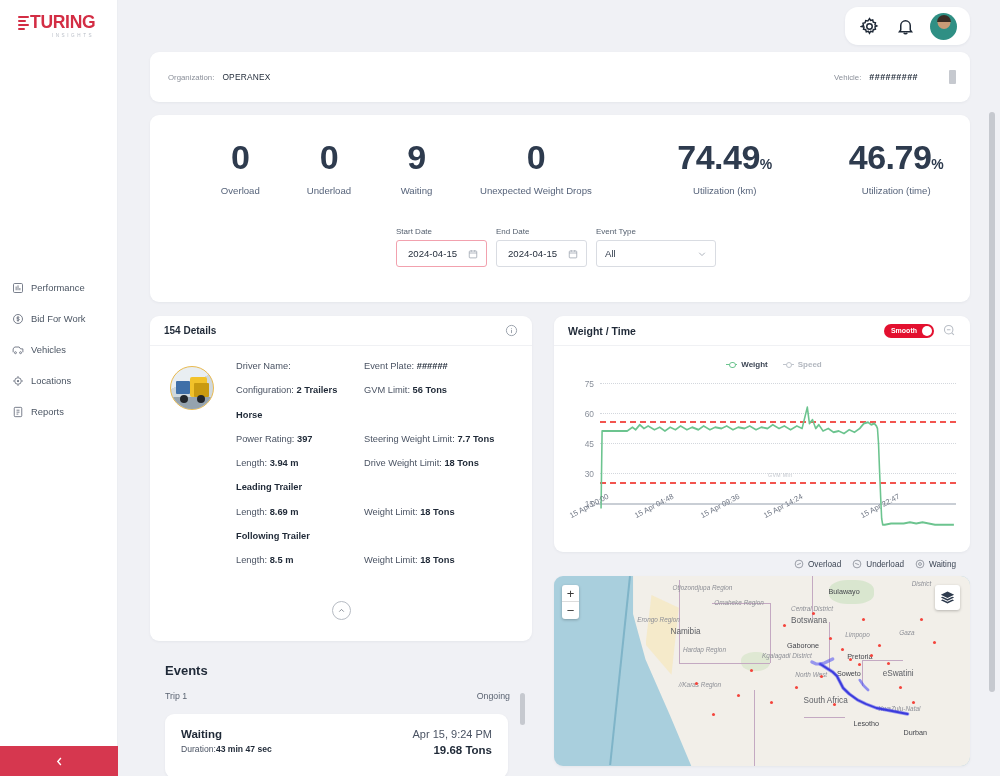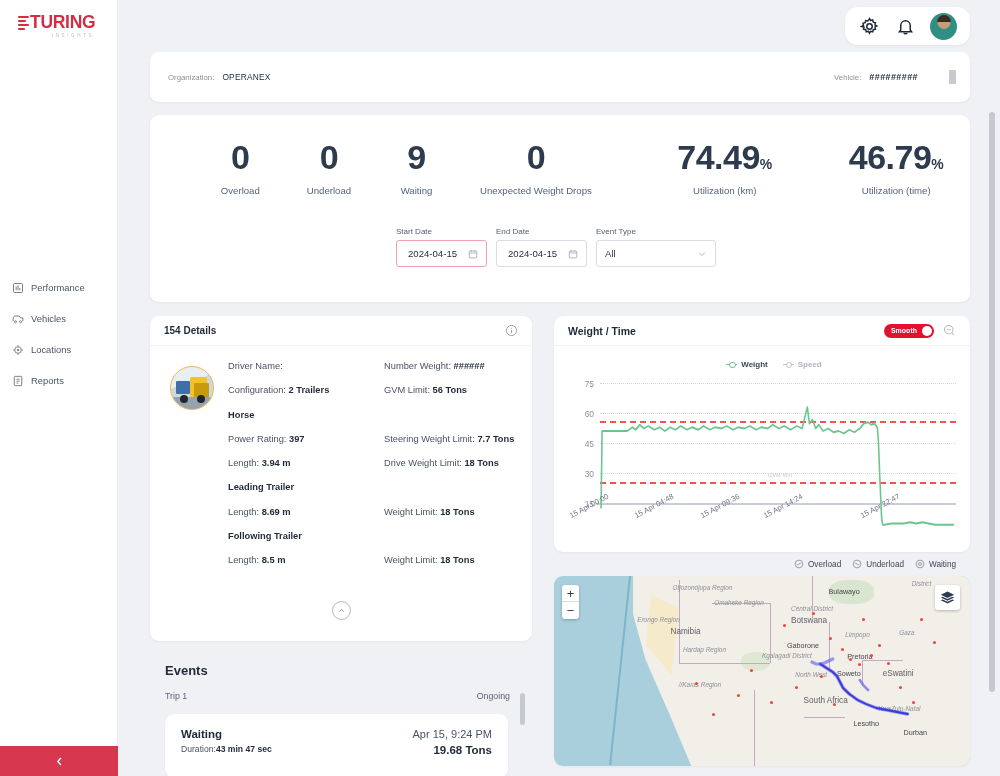--- a/index.html
+++ b/index.html
@@ -159,21 +159,21 @@
     background: linear-gradient(160deg,#e9eef2 0 38%, #cfd8de 38% 100%);
     margin-top: 4px;
   }
   .truck-ava .cab { position: absolute; left: 19px; top: 10px; width: 17px; height: 20px; background: #f2c22a; border-radius: 2px; }
   .truck-ava .cab2 { position: absolute; left: 23px; top: 16px; width: 15px; height: 14px; background: #c99a10; border-radius: 1px; }
   .truck-ava .bed { position: absolute; left: 5px; top: 14px; width: 14px; height: 13px; background: #3f6fa8; border-radius: 1px; }
   .truck-ava .grnd { position: absolute; left: 0; bottom: 0; width: 100%; height: 12px; background: #95a3ae; }
   .truck-ava .whl { position: absolute; bottom: 6px; width: 8px; height: 8px; border-radius: 50%; background: #22262b; }
   .truck-ava .w1 { left: 9px; } .truck-ava .w2 { left: 26px; }
 
-  .det-cols { display: flex; margin-left: 14px; flex: 1 1 auto; gap: 28px; }
+  .det-cols { display: flex; margin-left: 22px; flex: 1 1 auto; }
   .det-c1 { width: 128px; flex: 0 0 128px; }
   .det-c2 { flex: 1 1 auto; }
   .det-line { font-size: 9.3px; color: #4a5363; line-height: 1; margin-bottom: 15px; white-space: nowrap; }
   .det-line b { color: #1f2937; font-weight: 700; }
   .det-line.spacer { visibility: hidden; }
   .det-line.hdr { font-weight: 700; color: #1f2937; }
   .det-foot { height: 60px; display: flex; align-items: center; justify-content: center; }
   .circ-btn {
     width: 19px; height: 19px; border-radius: 50%; border: 1.2px solid #b6bbc3;
     display: flex; align-items: center; justify-content: center; color: #7d838d; cursor: pointer;
@@ -327,20 +327,29 @@
 
     <div class="nav">
       <div class="nav-item">
         <span class="nav-ico">
             <svg viewBox="0 0 16 16" fill="none" stroke="currentColor" stroke-width="1.2">
               <rect x="2" y="2" width="12" height="12" rx="1.5"></rect>
               <path d="M5.5 11V6M8 11V4.5M10.5 11V8"></path>
             </svg>
           </span>
         <span class="nav-label">Performance</span>
+      </div>
+      <div class="nav-item">
+        <span class="nav-ico">
+            <svg viewBox="0 0 16 16" fill="none" stroke="currentColor" stroke-width="1.2">
+              <circle cx="8" cy="8" r="6"></circle>
+              <path d="M8 4.4v7.2M9.8 5.9c-.5-.6-3.6-.8-3.6.8s3.6.5 3.6 2.1c0 1.5-3.1 1.4-3.6.7"></path>
+            </svg>
+          </span>
+        <span class="nav-label">Bid For Work</span>
       </div>
       <div class="nav-item">
         <span class="nav-ico">
             <svg viewBox="0 0 16 16" fill="none" stroke="currentColor" stroke-width="1.2">
               <path d="M1.5 11V6.5l2-2.5h6l2 2.5h3V11"></path>
               <circle cx="4.6" cy="11.6" r="1.3"></circle>
               <circle cx="11.4" cy="11.6" r="1.3"></circle>
             </svg>
           </span>
         <span class="nav-label">Vehicles</span>
@@ -501,21 +510,21 @@
                   <div class="det-line"><span>Configuration:</span> <b>2 Trailers</b></div>
                   <div class="det-line hdr">Horse</div>
                   <div class="det-line"><span>Power Rating:</span> <b>397</b></div>
                   <div class="det-line"><span>Length:</span> <b>3.94 m</b></div>
                   <div class="det-line hdr">Leading Trailer</div>
                   <div class="det-line"><span>Length:</span> <b>8.69 m</b></div>
                   <div class="det-line hdr">Following Trailer</div>
                   <div class="det-line"><span>Length:</span> <b>8.5 m</b></div>
                 </div>
                 <div class="det-c2">
-                  <div class="det-line"><span>Number Weight:</span> <b>######</b></div>
+                  <div class="det-line"><span>Event Plate:</span> <b>######</b></div>
                   <div class="det-line"><span>GVM Limit:</span> <b>56 Tons</b></div>
                   <div class="det-line spacer">&nbsp;</div>
                   <div class="det-line"><span>Steering Weight Limit:</span> <b>7.7 Tons</b></div>
                   <div class="det-line"><span>Drive Weight Limit:</span> <b>18 Tons</b></div>
                   <div class="det-line spacer">&nbsp;</div>
                   <div class="det-line"><span>Weight Limit:</span> <b>18 Tons</b></div>
                   <div class="det-line spacer">&nbsp;</div>
                   <div class="det-line"><span>Weight Limit:</span> <b>18 Tons</b></div>
                 </div>
               </div>

